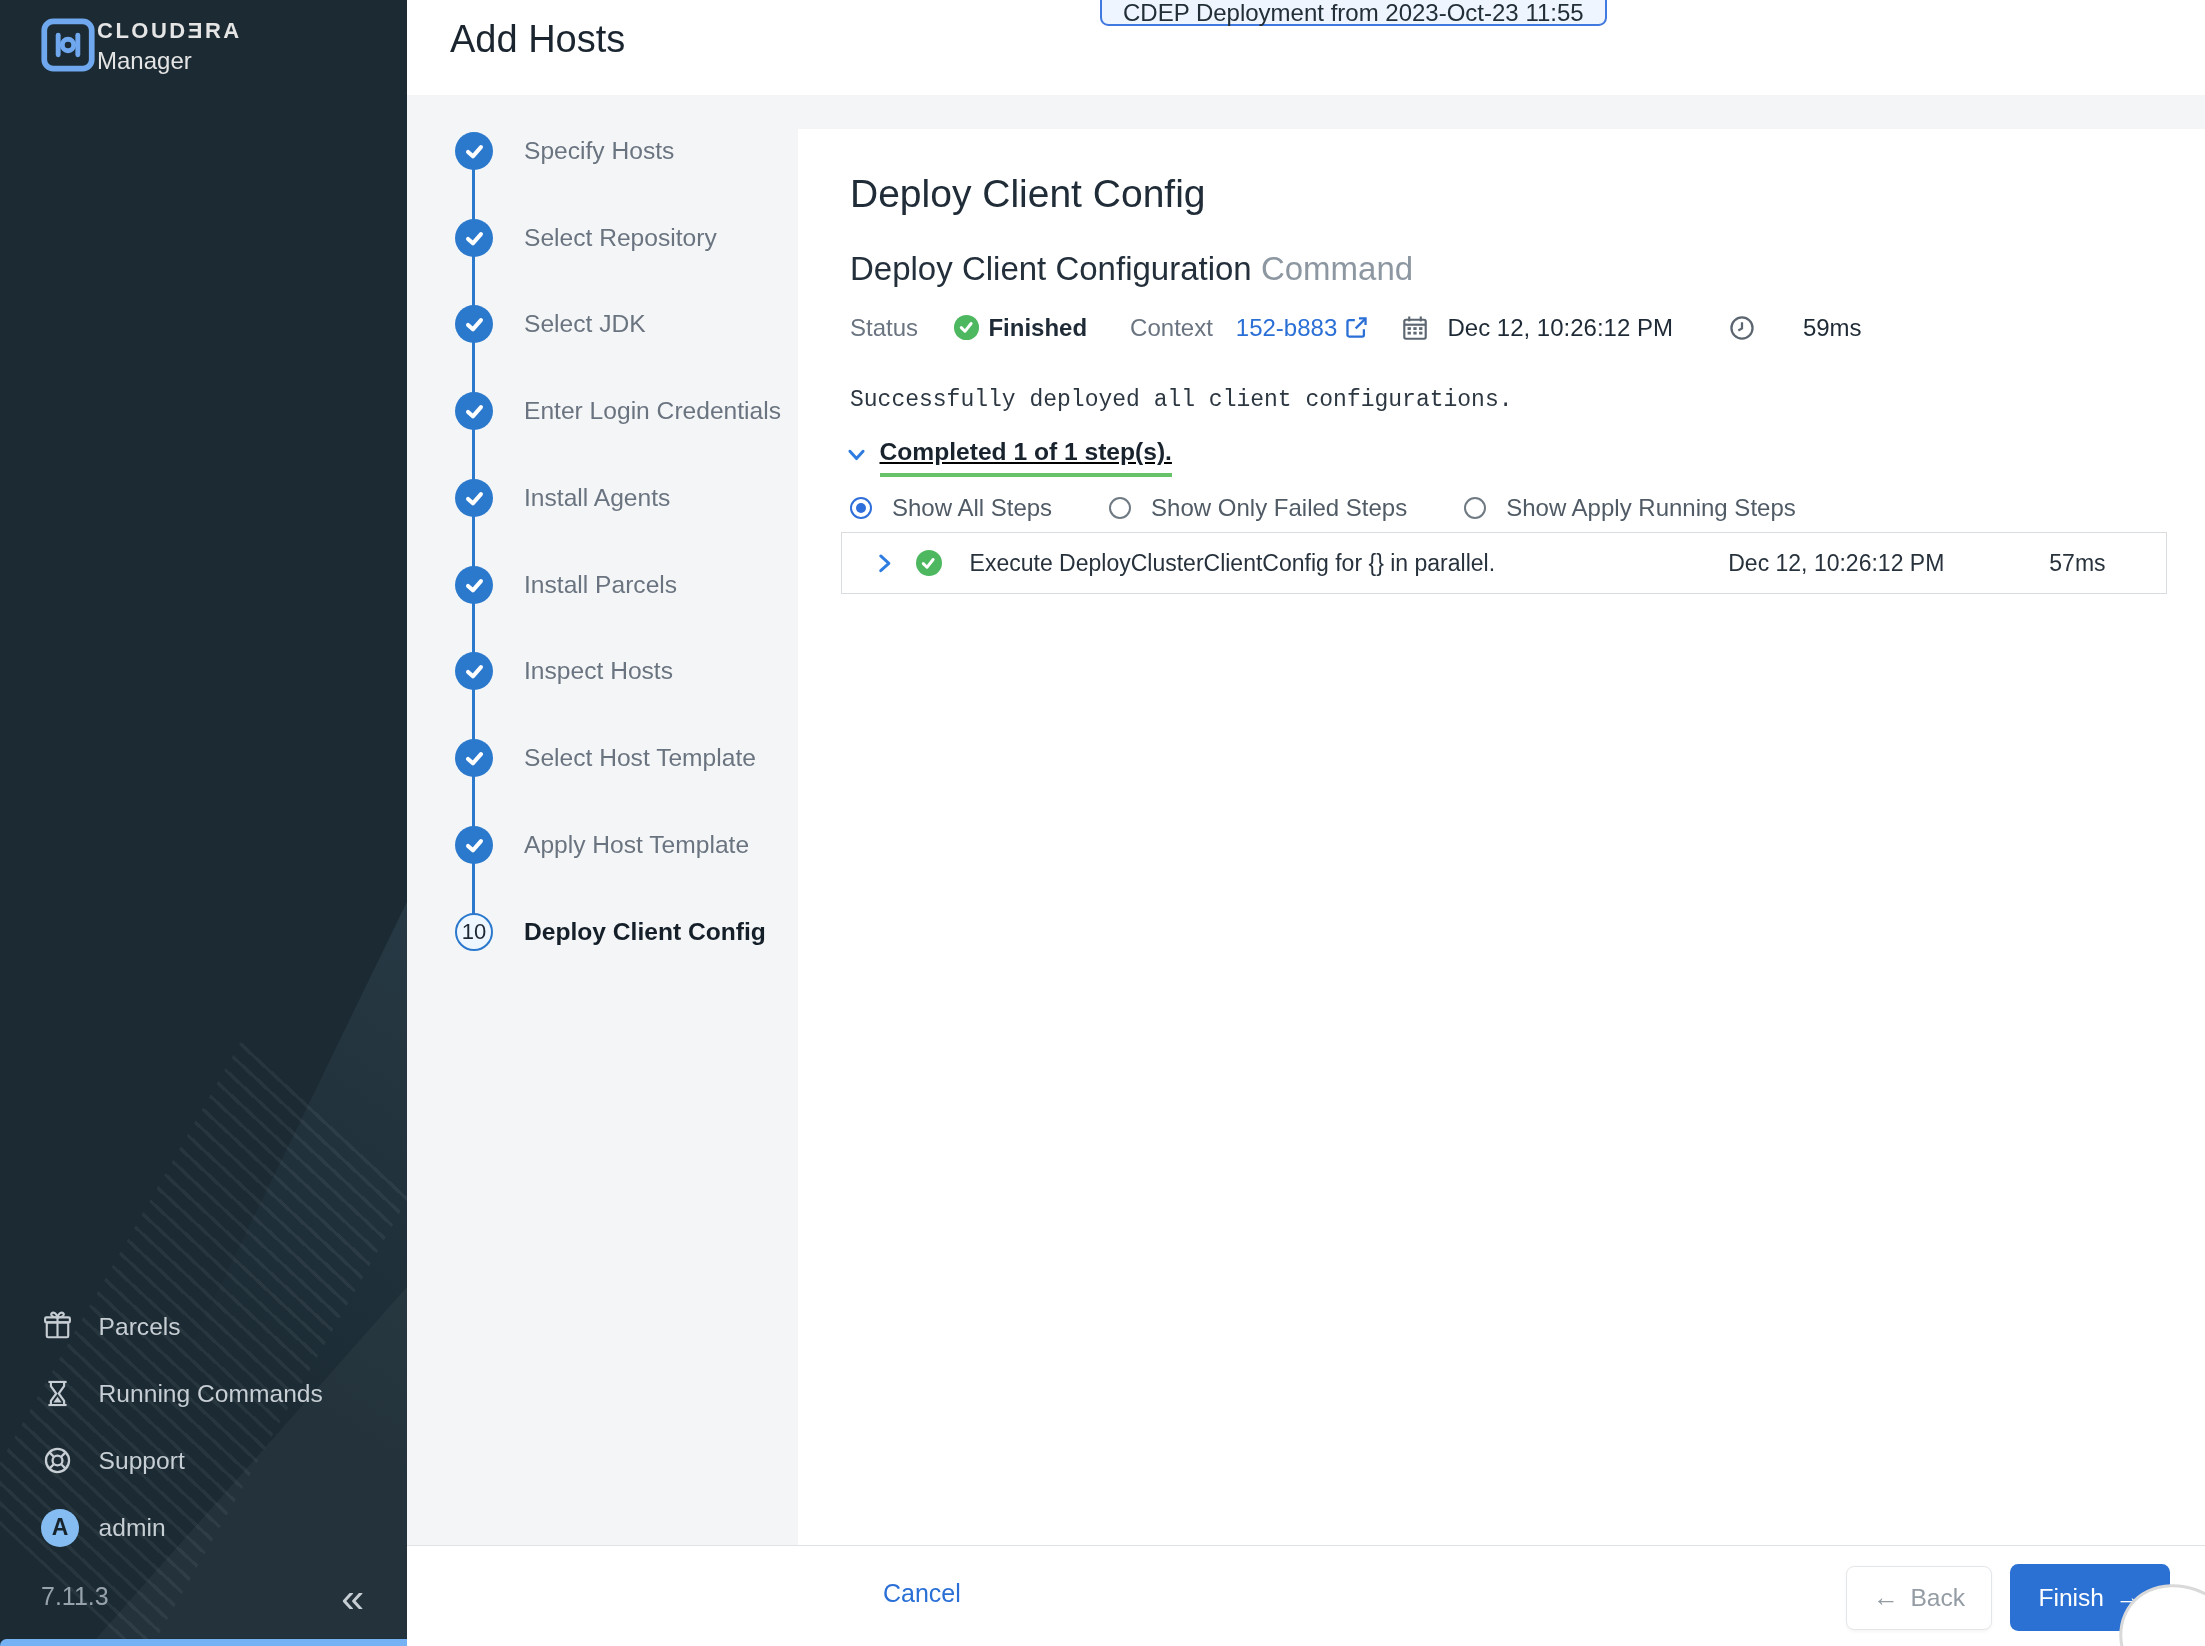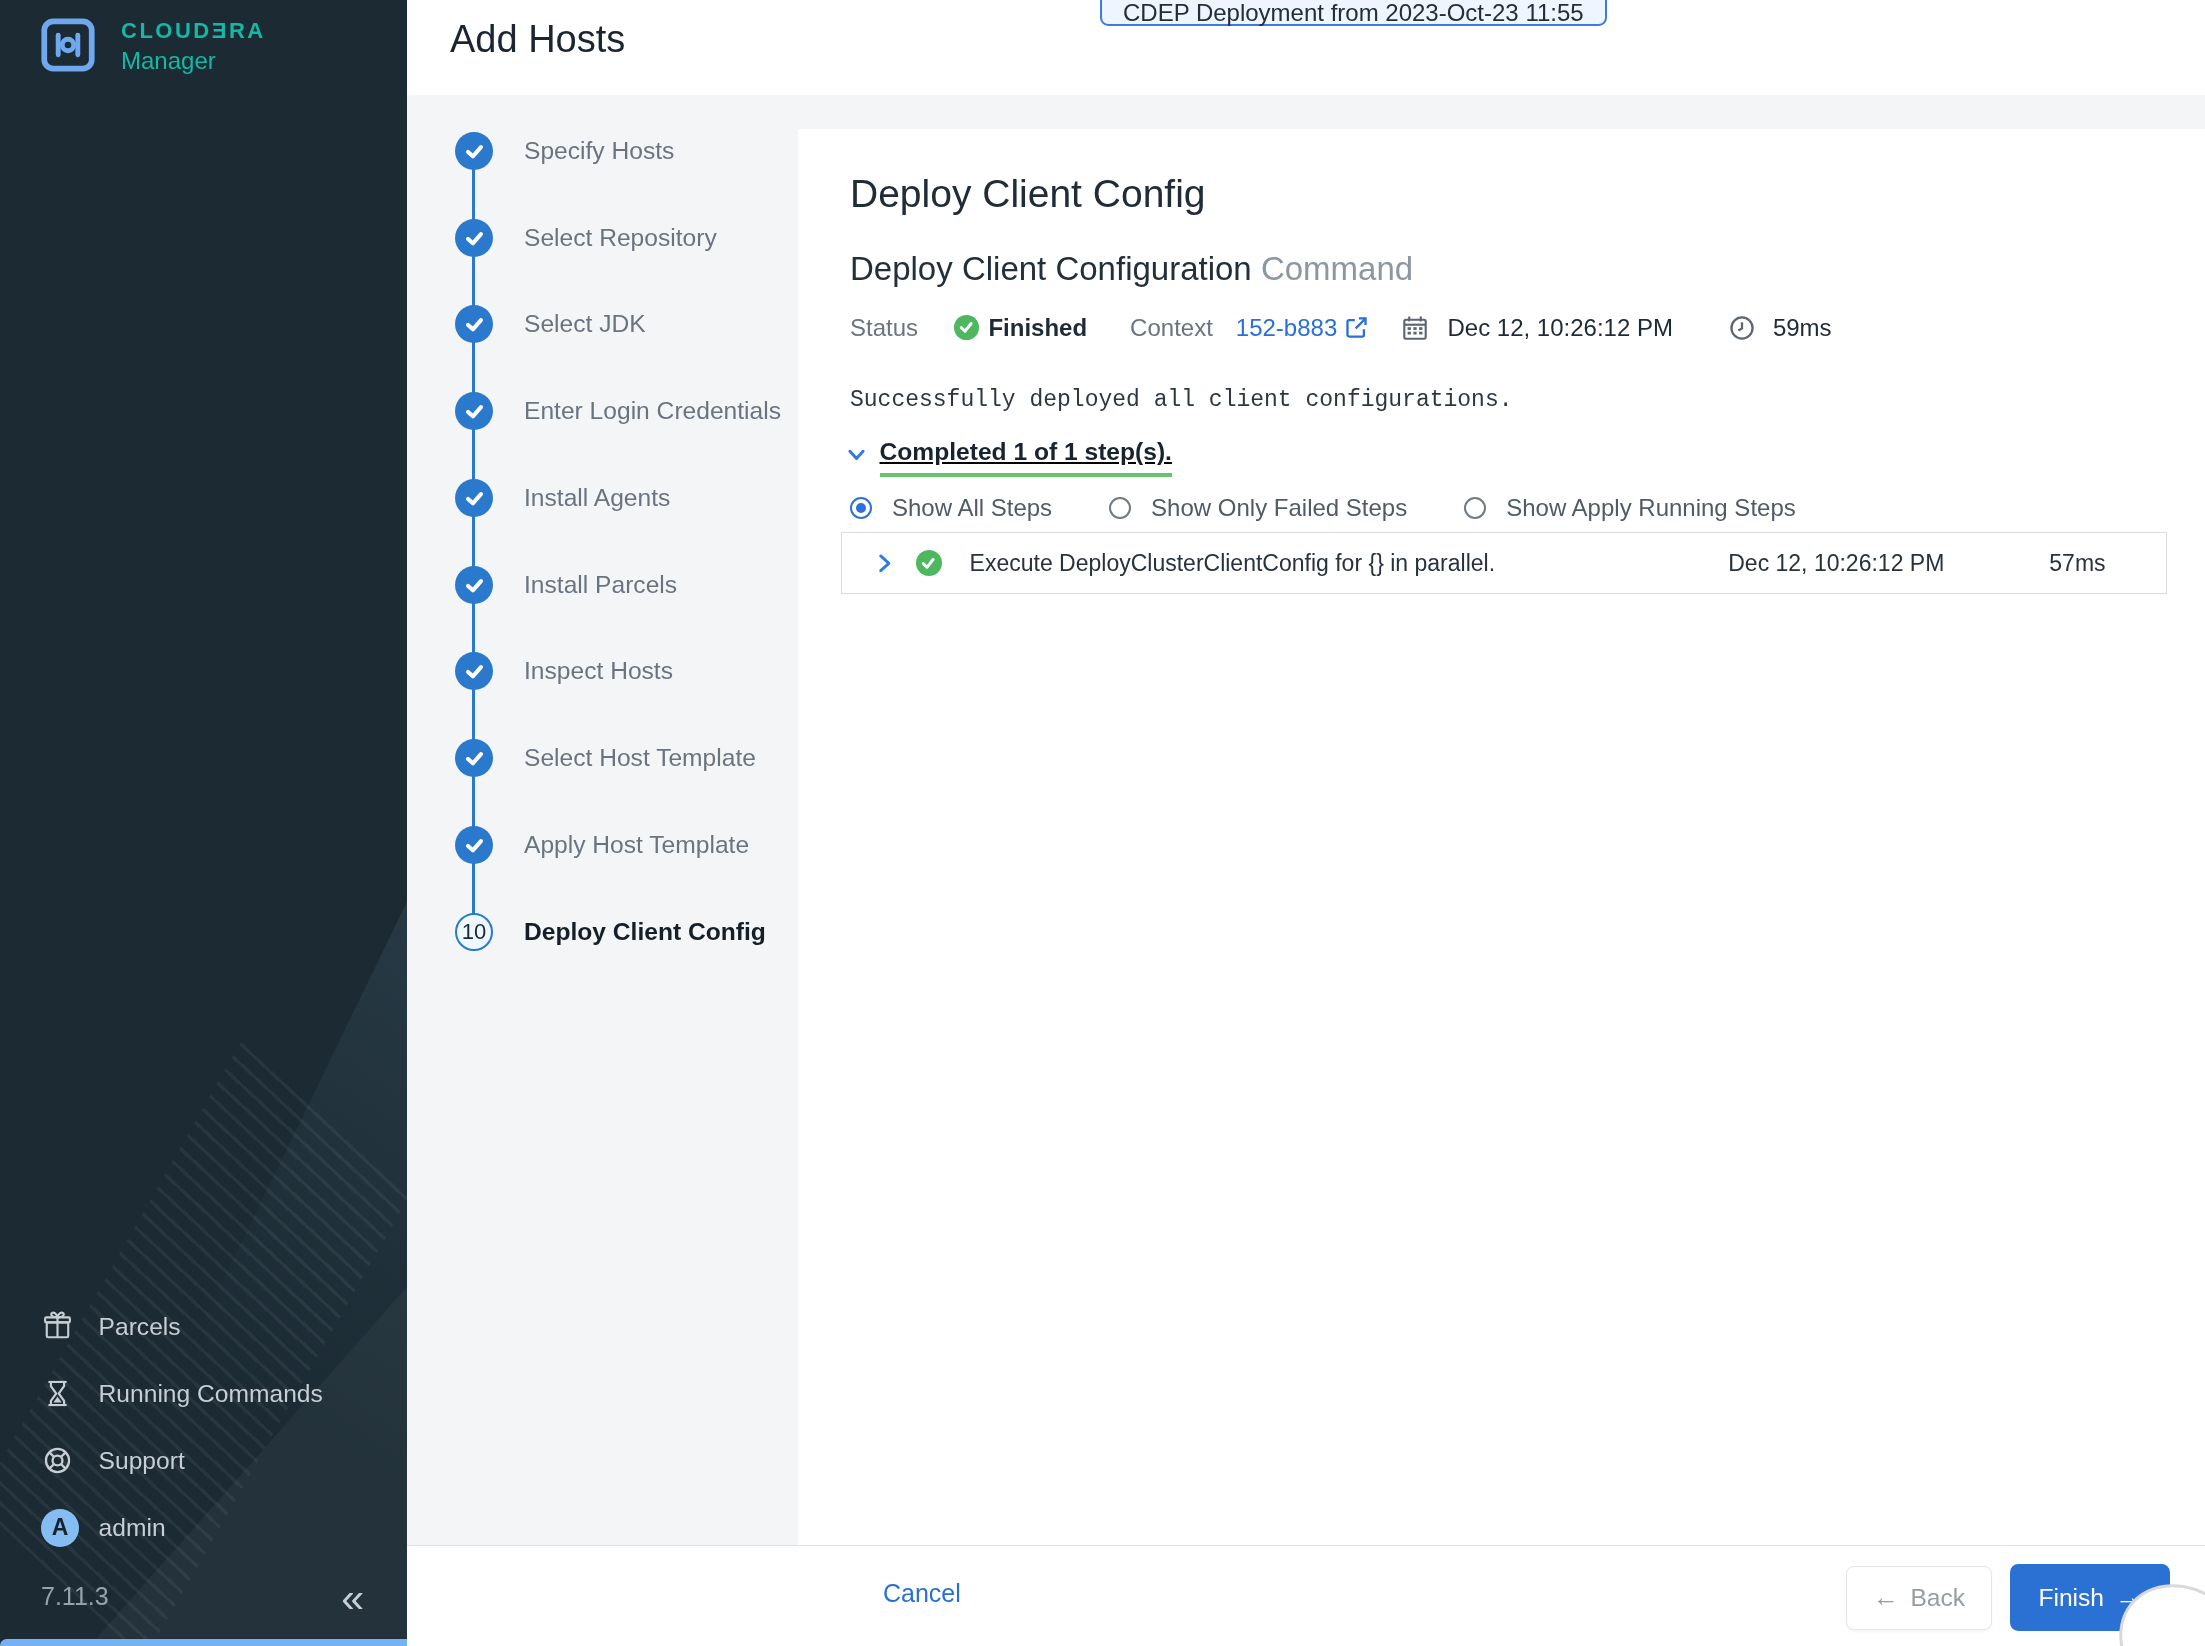--- a/index.html
+++ b/index.html
@@ -14,21 +14,21 @@
   .tex-tri{position:absolute;right:0;bottom:8.2px;width:407px;height:737px;
     background:linear-gradient(215deg,rgba(70,96,112,.28),rgba(70,96,112,0) 60%);
     clip-path:polygon(100% 0,100% 100%,12% 100%);}
   .tex-tri2{position:absolute;right:0;bottom:8.2px;width:311px;height:352px;
     background:rgba(255,255,255,0.04);clip-path:polygon(100% 0,100% 100%,0 100%);}
   .tex-hatch{position:absolute;right:-49px;bottom:123px;width:524px;height:352px;
     transform:rotate(-47deg);
     background:repeating-linear-gradient(90deg,rgba(255,255,255,.055) 0 3.3px,transparent 3.3px 14.7px);
     clip-path:polygon(0 35%,100% 0,100% 65%,0 100%);}
   .logo{position:absolute;left:41px;top:18px;display:flex;align-items:center;}
-  .logo-text{margin-left:26px;color:#14b8a6;}
+  .logo-text{margin-left:2px;color:#e5e5e5;}
   .logo-line1{font-size:22px;font-weight:bold;letter-spacing:2.5px;}
   .logo-line2{font-size:24px;font-weight:400;margin-top:2.5px;}
   .side-nav{position:absolute;left:0;bottom:86px;width:100%;}
   .side-item{height:67px;display:flex;align-items:center;padding-left:41px;cursor:pointer;color:#c7ced4;font-size:24.6px;}
   .side-item .ic{width:38px;display:flex;justify-content:flex-start;margin-right:19.6px;}
   .avatar{width:38px;height:38px;border-radius:50%;background:#85bdf2;color:#17242e;
     font-size:23px;font-weight:bold;display:flex;align-items:center;justify-content:center;margin-right:19.6px;}
   .version{position:absolute;left:41px;bottom:36px;color:#97a2ab;font-size:25px;}
   .collapse{position:absolute;right:43px;bottom:28px;color:#c7ced4;font-size:41px;line-height:1;cursor:pointer;}
   .blue-strip{position:absolute;left:0;bottom:0;width:100%;height:8.2px;background:#74b2f3;border-top-left-radius:6.5px;}
@@ -52,21 +52,21 @@
   .h2 .dim{color:#8d97a1;}
   .status-row{position:absolute;left:52px;top:182px;height:33px;display:flex;align-items:center;font-size:24px;color:#1e2a36;}
   .lbl{color:#6a7480;}
   .status-badge{display:flex;align-items:center;margin-left:36px;font-weight:bold;}
   .status-badge .ic{margin-right:9.8px;display:flex;}
   .ctx-label{margin-left:43px;}
   .ctx-link{margin-left:23px;color:#2a6fd6;display:flex;align-items:center;cursor:pointer;}
   .ctx-link .ic{margin-left:8.2px;display:flex;}
   .cal-group,.dur-group{display:flex;align-items:center;}
   .cal-group{margin-left:33px;}
-  .dur-group{margin-left:56px;}
+  .dur-group{margin-left:56px;gap:30px;}
   .cal-group .ic,.dur-group .ic{margin-right:18px;display:flex;}
   .mono-msg{position:absolute;left:52px;top:258px;font-family:"Liberation Mono",monospace;font-size:23px;color:#2c3742;}
   .completed-row{position:absolute;left:47px;top:309px;display:flex;align-items:flex-start;cursor:pointer;text-decoration:underline;}
   .completed-row .ic{margin-right:11.5px;margin-top:4.9px;display:flex;}
   .completed-text{font-size:24.6px;font-weight:bold;color:#19232e;border-bottom:4.1px solid #68c269;padding-bottom:7.4px;}
   .radio-row{position:absolute;left:52px;top:365px;display:flex;align-items:center;font-size:24px;color:#505b66;}
   .radio-group{display:flex;align-items:center;cursor:pointer;}
   .radio-group+.radio-group{margin-left:57px;}
   .radio{width:22px;height:22px;border-radius:50%;border:2.5px solid #6f7a83;position:relative;flex:0 0 22px;}
   .radio.selected{border-color:#2e6fdb;}

